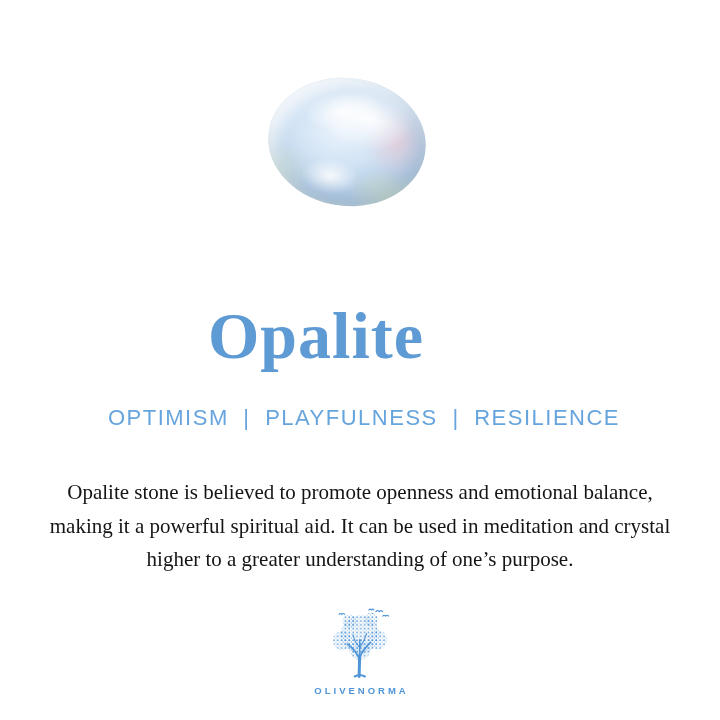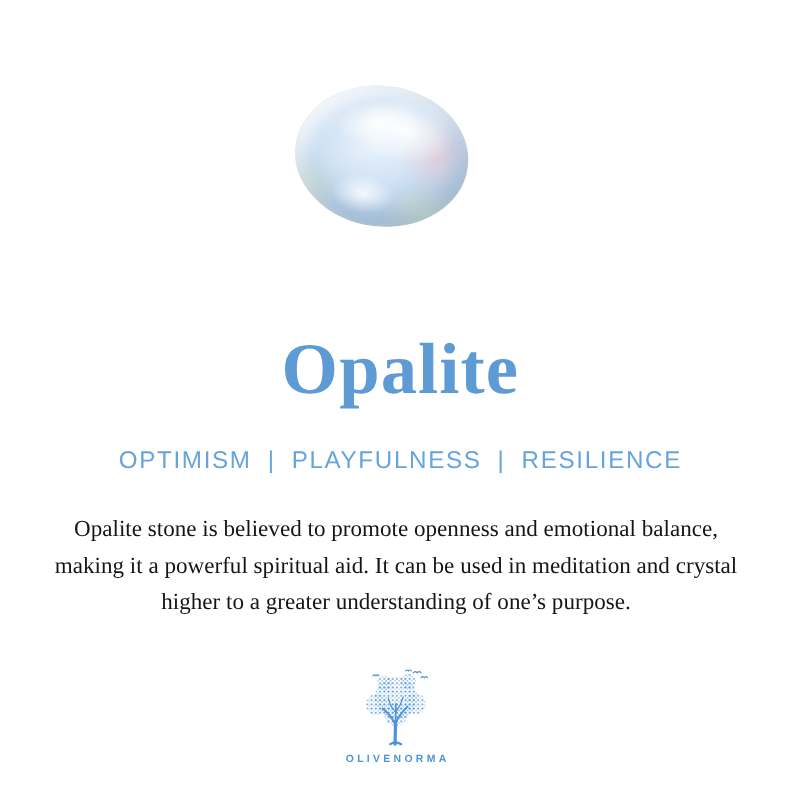--- a/index.html
+++ b/index.html
@@ -58,21 +58,20 @@
     position: absolute;
     left: 0;
     top: 299px;
     width: 632px;
     text-align: center;
     font-family: "Liberation Serif", "DejaVu Serif", serif;
     font-weight: 700;
     font-size: 66px;
     line-height: 74px;
     letter-spacing: 1px;
-    padding-left: 48px;
   }
 
   
   .traits {
     position: absolute;
     left: 4px;
     top: 403px;
     width: 720px;
     text-align: center;
     font-family: "Liberation Sans", "DejaVu Sans", sans-serif;
@@ -80,21 +79,21 @@
     font-size: 22px;
     line-height: 30px;
     letter-spacing: 1.5px;
     word-spacing: 7px;
   }
 
   
   .description {
     position: absolute;
     left: 0;
-    top: 464px;
+    top: 476px;
     width: 720px;
     text-align: center;
     font-family: "Liberation Serif", "DejaVu Serif", serif;
     font-size: 21px;
     line-height: 33.5px;
     color: #151515;
   }
   .description .line {
     white-space: nowrap;
   }

